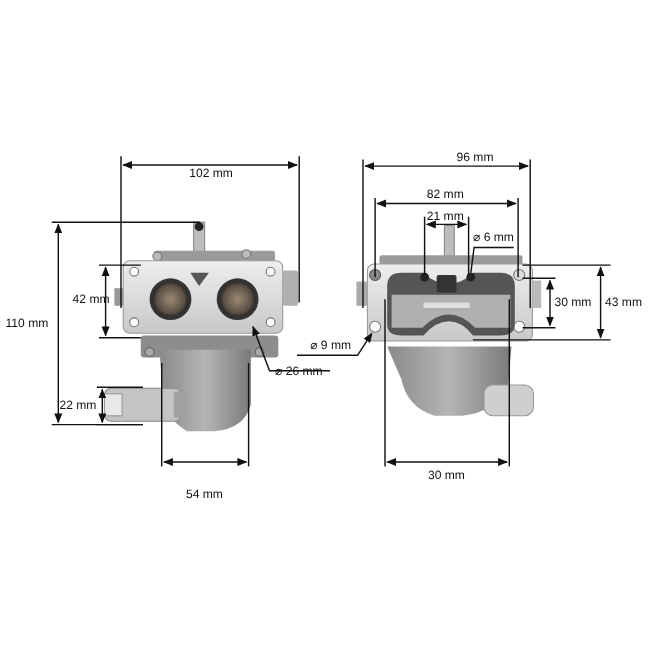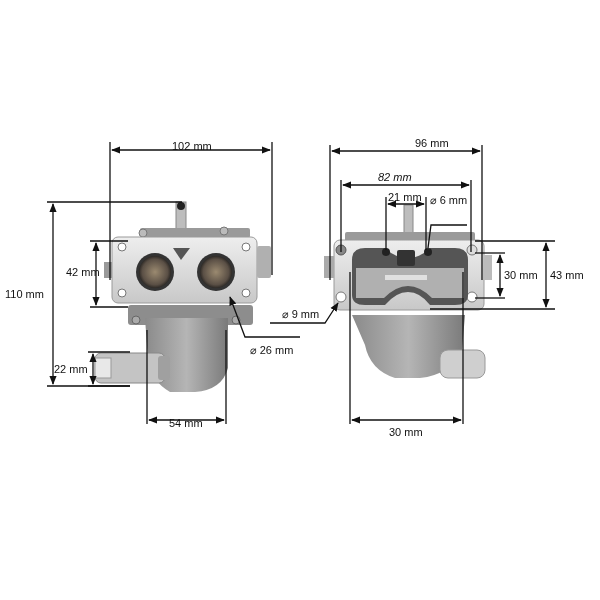--- a/index.html
+++ b/index.html
@@ -120,26 +120,26 @@
     <line x1="475" y1="253" x2="505" y2="253"></line>
     <line x1="475" y1="298" x2="505" y2="298"></line>
     <line x1="500" y1="255" x2="500" y2="296" marker-start="url(#arr)" marker-end="url(#arr)"></line>
     <polyline points="270,323 325,323 338,303" marker-end="url(#arr)"></polyline>
     <line x1="350" y1="272" x2="350" y2="424"></line>
     <line x1="463" y1="272" x2="463" y2="424"></line>
     <line x1="352" y1="420" x2="461" y2="420" marker-start="url(#arr)" marker-end="url(#arr)"></line>
   </g>
 </svg>
 
-<span class="lbl" style="left:172px;top:140px;">102 mm</span>
+<span class="lbl" style="left:172px;top:152px;">102 mm</span>
 <span class="lbl" style="left:5px;top:288px;">110 mm</span>
 <span class="lbl" style="left:56px;top:266px;margin-left:10px;">42 mm</span>
-<span class="lbl" style="left:250px;top:344px;">⌀ 26 mm</span>
+<span class="lbl" style="left:250px;top:332px;">⌀ 26 mm</span>
 <span class="lbl" style="left:54px;top:363px;">22 mm</span>
-<span class="lbl" style="left:169px;top:417px;">54 mm</span>
+<span class="lbl" style="left:169px;top:444px;">54 mm</span>
 <span class="lbl" style="left:404px;top:137px;margin-left:11px;">96 mm</span>
-<span class="lbl" style="left:378px;top:171px;font-style:italic;">82 mm</span>
+<span class="lbl" style="left:388px;top:171px;">82 mm</span>
 <span class="lbl" style="left:388px;top:191px;">21 mm</span>
-<span class="lbl" style="left:430px;top:194px;">⌀ 6 mm</span>
+<span class="lbl" style="left:430px;top:210px;">⌀ 6 mm</span>
 <span class="lbl" style="left:282px;top:308px;">⌀ 9 mm</span>
 <span class="lbl" style="left:504px;top:269px;">30 mm</span>
 <span class="lbl" style="left:550px;top:269px;">43 mm</span>
 <span class="lbl" style="left:389px;top:426px;">30 mm</span>
 
 </body></html>

